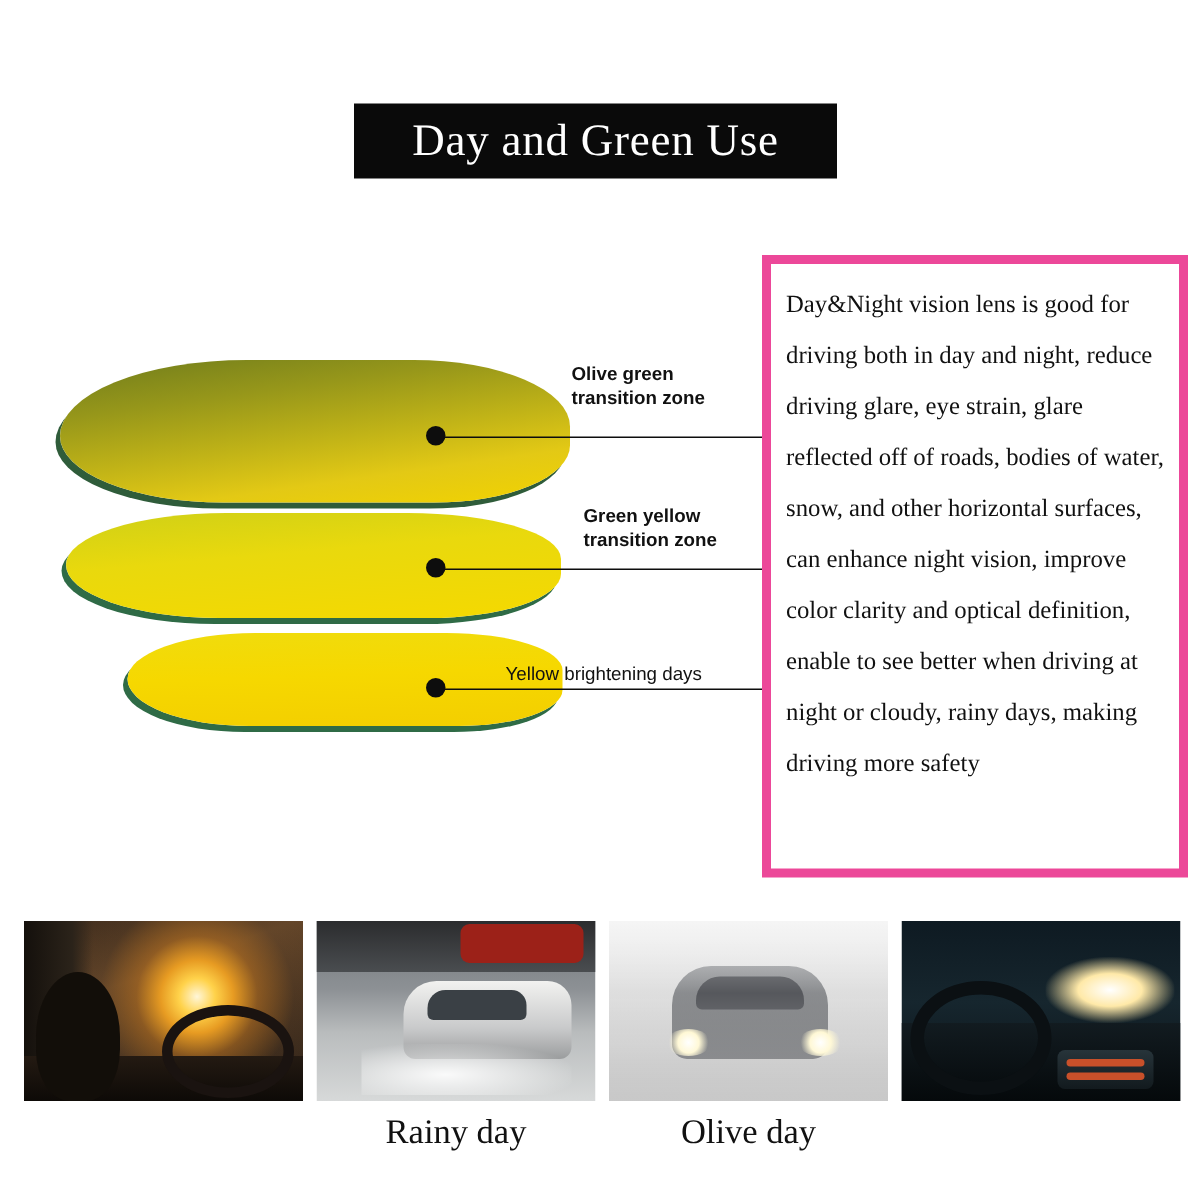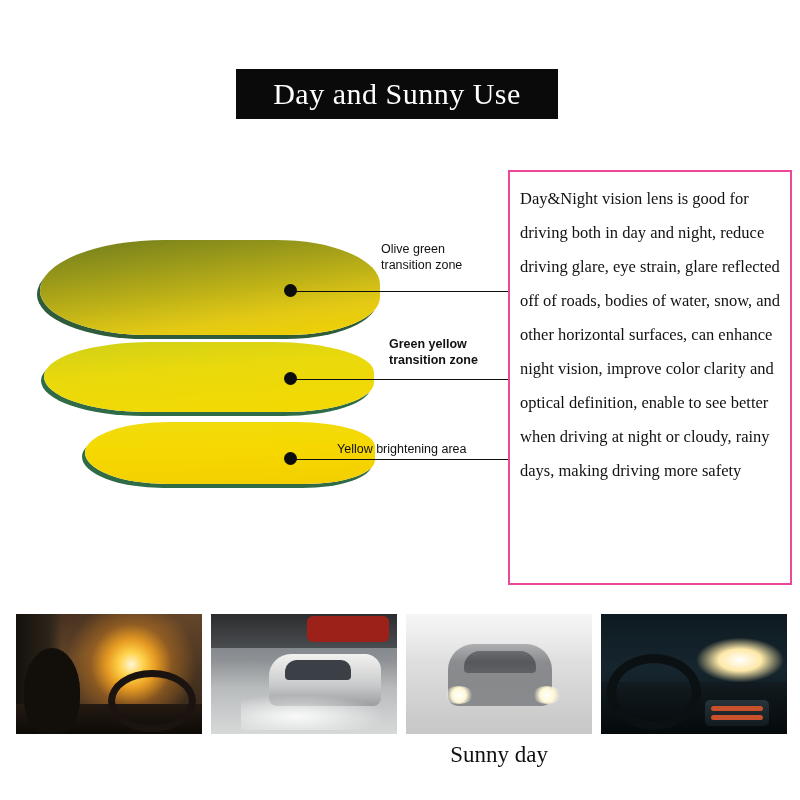--- a/index.html
+++ b/index.html
@@ -101,21 +101,21 @@
     white-space: pre-line;
   }
 
   
   #description-box {
     position: absolute;
     left: 508px;
     top: 170px;
     width: 284px;
     height: 415px;
-    border: 2px solid #ec4899;
+    border: 6px solid #ec4899;
     background: #ffffff;
     box-sizing: border-box;
     padding: 10px 8px 6px 10px;
   }
   #description-box .desc-text {
     font-family: "Liberation Serif", serif;
     font-size: 16.5px;
     line-height: 34px;
     color: #111111;
   }
@@ -284,44 +284,44 @@
     left: 6px; top: 6px; width: 52px; height: 5px;
     background: #c8502a;
     border-radius: 3px;
     box-shadow: 0 9px 0 #c8502a;
   }
 </style>
 </head>
 <body>
 
 <div id="title-banner">
-  <span class="title-text">Day and Sunny Use</span>
+  <span class="title-text">Day and Green Use</span>
 </div>
 
 <div id="lens-figure">
   <div id="lens-top" class="lens-piece"></div>
   <div id="lens-middle" class="lens-piece"></div>
   <div id="lens-bottom" class="lens-piece"></div>
 </div>
 
 <div class="callout-dot" style="left:284px; top:284px;"></div>
 <div class="callout-line" style="left:296px; top:291px; width:92px;"></div>
 <div class="callout-line" style="left:388px; top:291px; width:120px;"></div>
-<div class="callout-label" style="left:381px; top:241px; width:130px;">Olive green
+<div class="callout-label" style="left:381px; top:241px; width:130px;font-weight:bold;">Olive green
 transition zone</div>
 
 <div class="callout-dot" style="left:284px; top:372px;"></div>
 <div class="callout-line" style="left:296px; top:379px; width:96px;"></div>
 <div class="callout-line" style="left:392px; top:379px; width:116px;"></div>
 <div class="callout-label" style="left:389px; top:336px; width:130px;font-weight:bold;">Green yellow
 transition zone</div>
 
 <div class="callout-dot" style="left:284px; top:452px;"></div>
 <div class="callout-line" style="left:296px; top:459px; width:212px;"></div>
-<div class="callout-label" style="left:337px; top:441px; width:180px;">Yellow brightening area</div>
+<div class="callout-label" style="left:337px; top:441px; width:180px;">Yellow brightening days</div>
 
 <div id="description-box">
   <div class="desc-text">Day&amp;Night vision lens is good for driving both in day and night, reduce driving glare, eye strain, glare reflected off of roads, bodies of water, snow, and other horizontal surfaces, can enhance night vision, improve color clarity and optical definition, enable to see better when driving at night or cloudy, rainy days, making driving more safety</div>
 </div>
 
 <div id="photo-strip">
 
   <div id="cell-0" class="photo-cell">
     <div class="scene scene-sunny">
       <div class="sunny-dash"></div>
@@ -330,30 +330,31 @@
   </div>
 
   <div id="cell-1" class="photo-cell">
     <div class="scene scene-rainy">
       <div class="rain-dark"></div>
       <div class="rain-red"></div>
       <div class="rain-car"></div>
       <div class="rain-spray"></div>
     </div>
   </div>
+  <div id="cap-1" class="photo-caption">Rainy day</div>
 
   <div id="cell-2" class="photo-cell">
     <div class="scene scene-haze">
       <div class="haze-car"></div>
       <div class="haze-light l"></div>
       <div class="haze-light r"></div>
       <div class="haze-fog"></div>
     </div>
   </div>
-  <div id="cap-2" class="photo-caption">Sunny day</div>
+  <div id="cap-2" class="photo-caption">Olive day</div>
 
   <div id="cell-3" class="photo-cell">
     <div class="scene scene-night">
       <div class="night-glare"></div>
       <div class="night-dash"></div>
       <div class="night-wheel"></div>
       <div class="night-cluster"></div>
     </div>
   </div>
 

